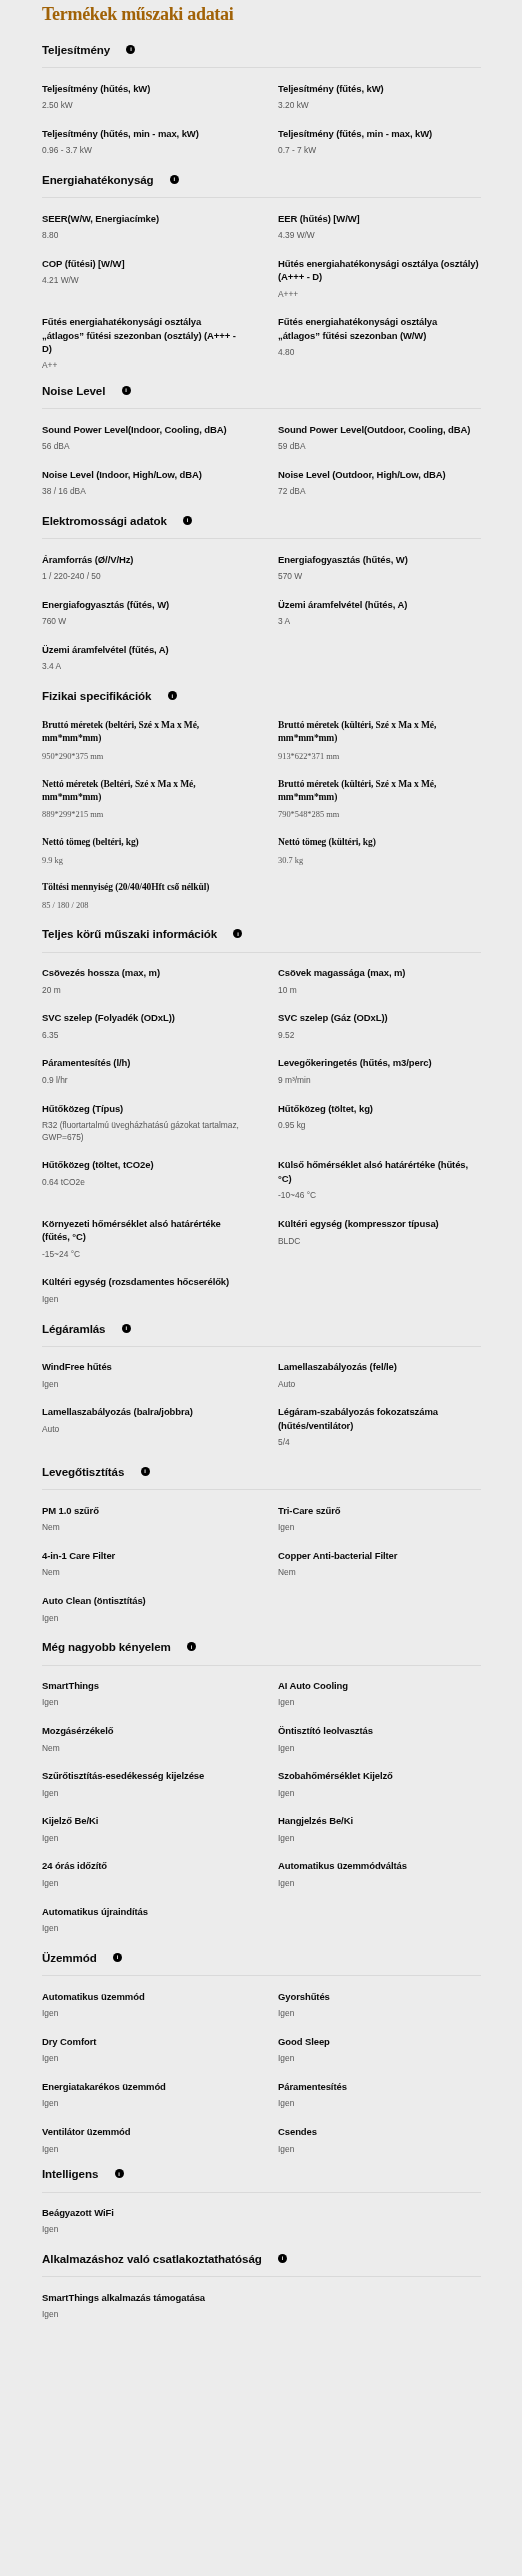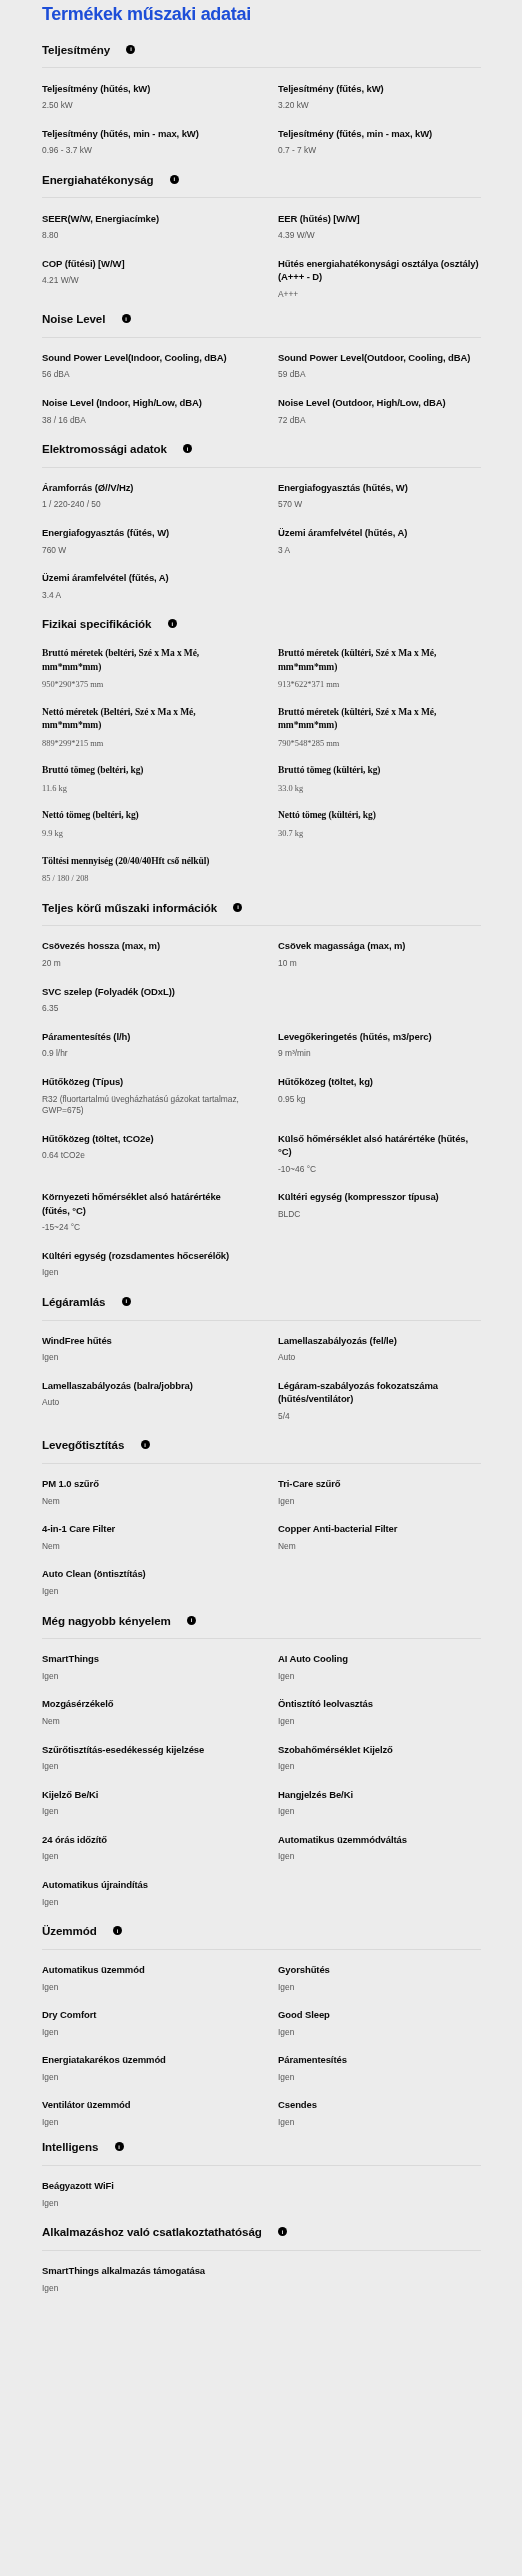--- a/index.html
+++ b/index.html
@@ -9,21 +9,21 @@
   html,body{margin:0;padding:0;}
   body{
     width:523px; height:2576px; overflow:hidden;
     background:var(--bg);
     font-family:"Liberation Sans", sans-serif;
     -webkit-font-smoothing:antialiased;
   }
   .page{padding:4.2px 42px 0 42px;}
   .page-title{
     margin:0; font-size:18px; line-height:1.2; font-weight:700;
-    color:#1d4ed8; letter-spacing:-0.3px;
+    color:#a16207; letter-spacing:-0.3px;font-family:Liberation Serif, serif;
   }
   .section{}
   .section:first-of-type{margin-top:16px;}
   .section.tight{margin-top:-4.2px;}
   .section-header{display:flex; align-items:center;gap:11px;}
   .section-title{
     font-size:11.6px; line-height:1.3; font-weight:700; color:var(--label);
     letter-spacing:-0.1px;
   }
   .info-icon{
@@ -107,20 +107,30 @@
           <div class="spec-row">
             <div class="spec-item">
     <div class="spec-label">COP (fűtési) [W/W]</div>
     <div class="spec-value">4.21 W/W</div>
   </div>
             <div class="spec-item">
     <div class="spec-label">Hűtés energiahatékonysági osztálya (osztály) (A+++ - D)</div>
     <div class="spec-value">A+++</div>
   </div>
           </div>
+          <div class="spec-row">
+            <div class="spec-item">
+    <div class="spec-label">Fűtés energiahatékonysági osztálya „átlagos” fűtési szezonban (osztály) (A+++ - D)</div>
+    <div class="spec-value">A++</div>
+  </div>
+            <div class="spec-item">
+    <div class="spec-label">Fűtés energiahatékonysági osztálya „átlagos” fűtési szezonban (W/W)</div>
+    <div class="spec-value">4.80</div>
+  </div>
+          </div>
         </div>
   </section>
       <section class="section tight">
     <div class="section-header">
       <span class="section-title">Noise Level</span>
       <span class="info-icon">i</span>
     </div>
     <hr class="section-divider">
     <div class="section-rows">
           <div class="spec-row">
@@ -206,30 +216,20 @@
     <div class="spec-label">Nettó méretek (Beltéri, Szé x Ma x Mé, mm*mm*mm)</div>
     <div class="spec-value">889*299*215 mm</div>
   </div>
             <div class="spec-item">
     <div class="spec-label">Bruttó méretek (kültéri, Szé x Ma x Mé, mm*mm*mm)</div>
     <div class="spec-value">790*548*285 mm</div>
   </div>
           </div>
           <div class="spec-row">
             <div class="spec-item">
-    <div class="spec-label">Bruttó tömeg (beltéri, kg)</div>
-    <div class="spec-value">11.6 kg</div>
-  </div>
-            <div class="spec-item">
-    <div class="spec-label">Bruttó tömeg (kültéri, kg)</div>
-    <div class="spec-value">33.0 kg</div>
-  </div>
-          </div>
-          <div class="spec-row">
-            <div class="spec-item">
     <div class="spec-label">Nettó tömeg (beltéri, kg)</div>
     <div class="spec-value">9.9 kg</div>
   </div>
             <div class="spec-item">
     <div class="spec-label">Nettó tömeg (kültéri, kg)</div>
     <div class="spec-value">30.7 kg</div>
   </div>
           </div>
           <div class="spec-row">
             <div class="spec-item">
@@ -257,20 +257,24 @@
   </div>
             <div class="spec-item">
     <div class="spec-label">Csövek magassága (max, m)</div>
     <div class="spec-value">10 m</div>
   </div>
           </div>
           <div class="spec-row">
             <div class="spec-item">
     <div class="spec-label">SVC szelep (Folyadék (ODxL))</div>
     <div class="spec-value">6.35</div>
+  </div>
+            <div class="spec-item">
+    <div class="spec-label">SVC szelep (Gáz (ODxL))</div>
+    <div class="spec-value">9.52</div>
   </div>
           </div>
           <div class="spec-row">
             <div class="spec-item">
     <div class="spec-label">Páramentesítés (l/h)</div>
     <div class="spec-value">0.9 l/hr</div>
   </div>
             <div class="spec-item">
     <div class="spec-label">Levegőkeringetés (hűtés, m3/perc)</div>
     <div class="spec-value">9 m³/min</div>

